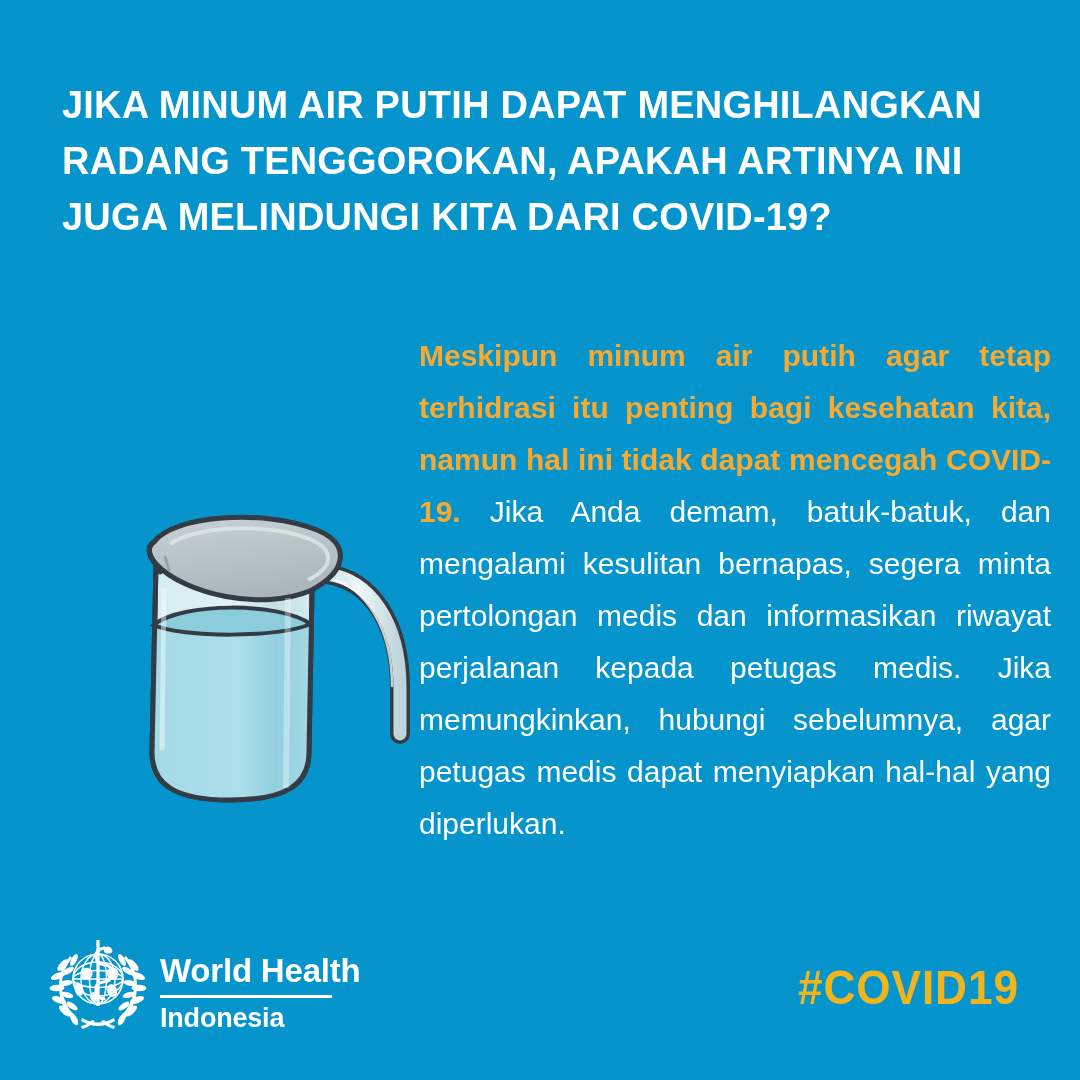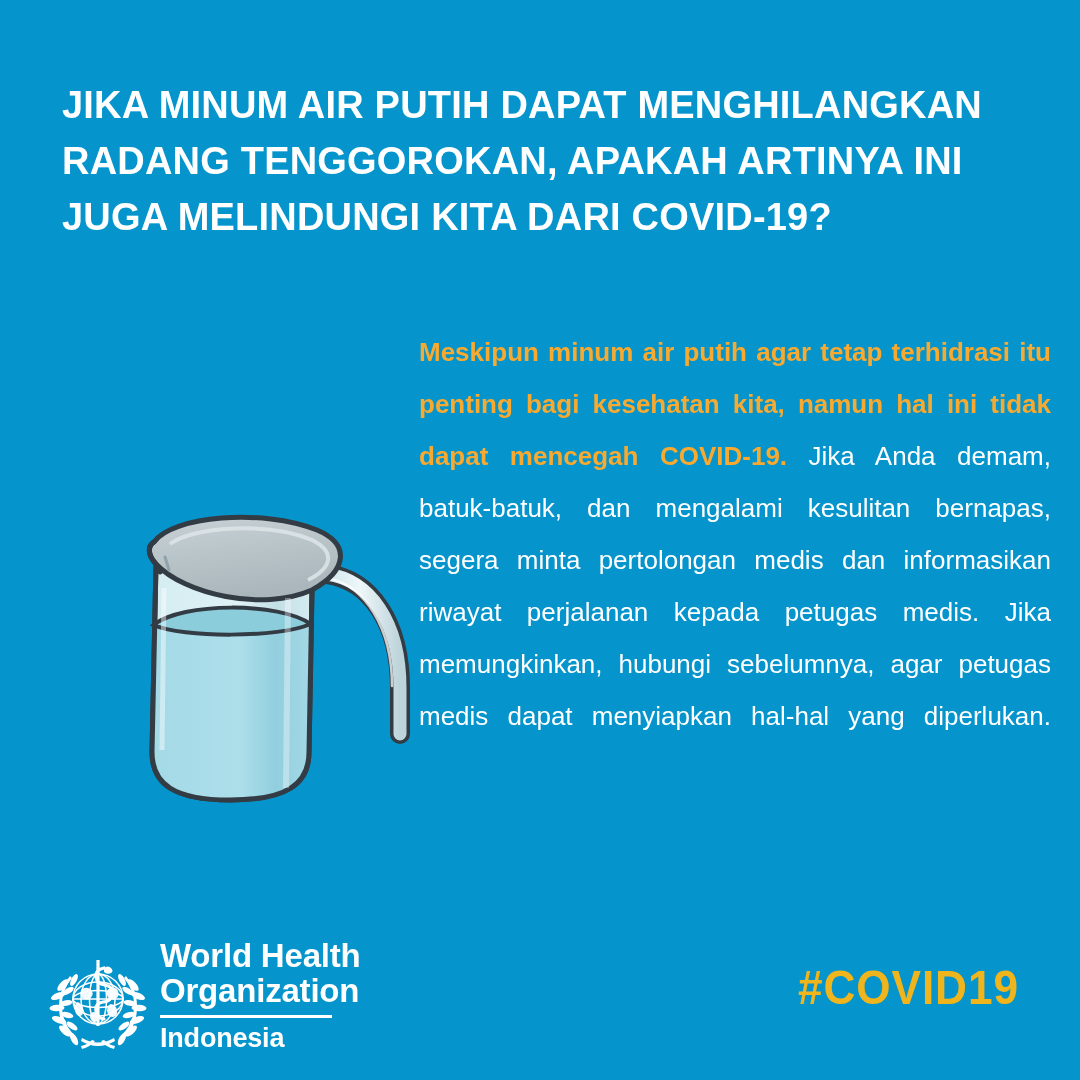--- a/index.html
+++ b/index.html
@@ -36,21 +36,21 @@
     white-space: pre-line;
   }
 
   
   #body-copy {
     position: absolute;
     left: 419px;
     top: 300px;
     width: 632px;
     color: #ffffff;
-    font-size: 26px;
+    font-size: 30px;
     line-height: 52px;
     text-align: justify;
     text-justify: inter-word;
   }
   #body-copy .lead {
     color: #f7a930;
     font-weight: bold;
   }
   
   #body-copy::after {
@@ -271,21 +271,20 @@
         <g fill="#ffffff">
           <path d="M34 86 q16 9 32 0 l1 3 q-17 10 -34 0 Z"></path>
           <path d="M44 88 q-5 5 -11 6 l1 3 q8 -2 13 -8 Z"></path>
           <path d="M56 88 q5 5 11 6 l-1 3 q-8 -2 -13 -8 Z"></path>
         </g>
       </svg>
     </div>
 
     <div id="who-wordmark">
       <div class="wm-line">World Health</div>
-      <div class="wm-line">Organization</div>
       <div id="who-rule"></div>
       <div id="who-country">Indonesia</div>
     </div>
   </div>
 
   <div id="hashtag" style="color: rgb(240, 180, 28);">#COVID19</div>
 
 </div>
 
 </body></html>

